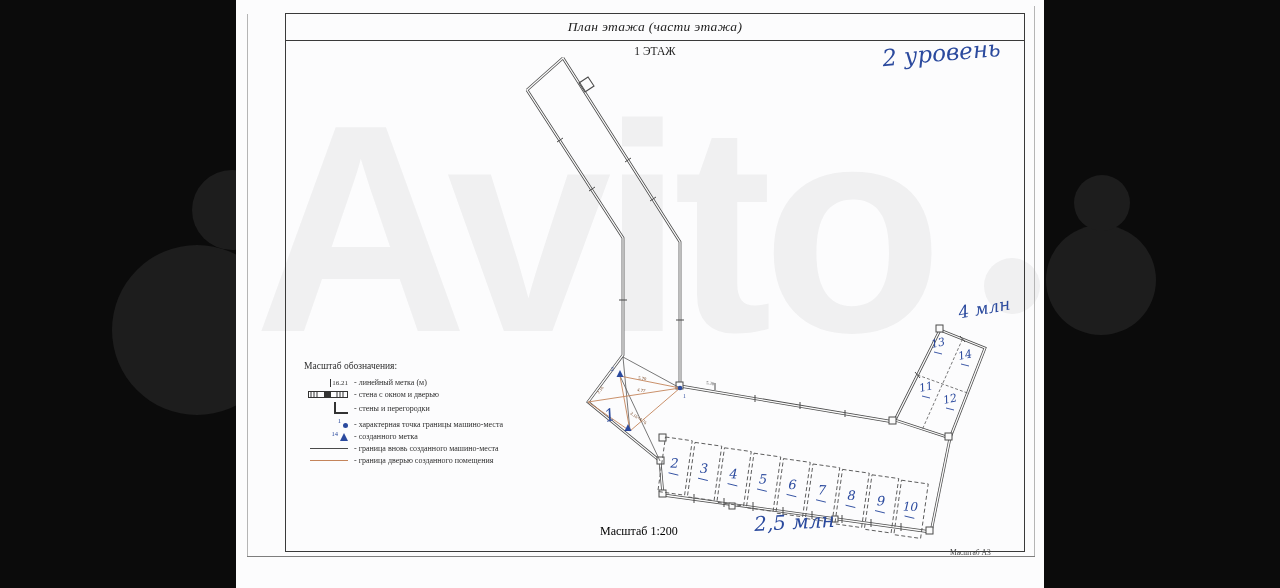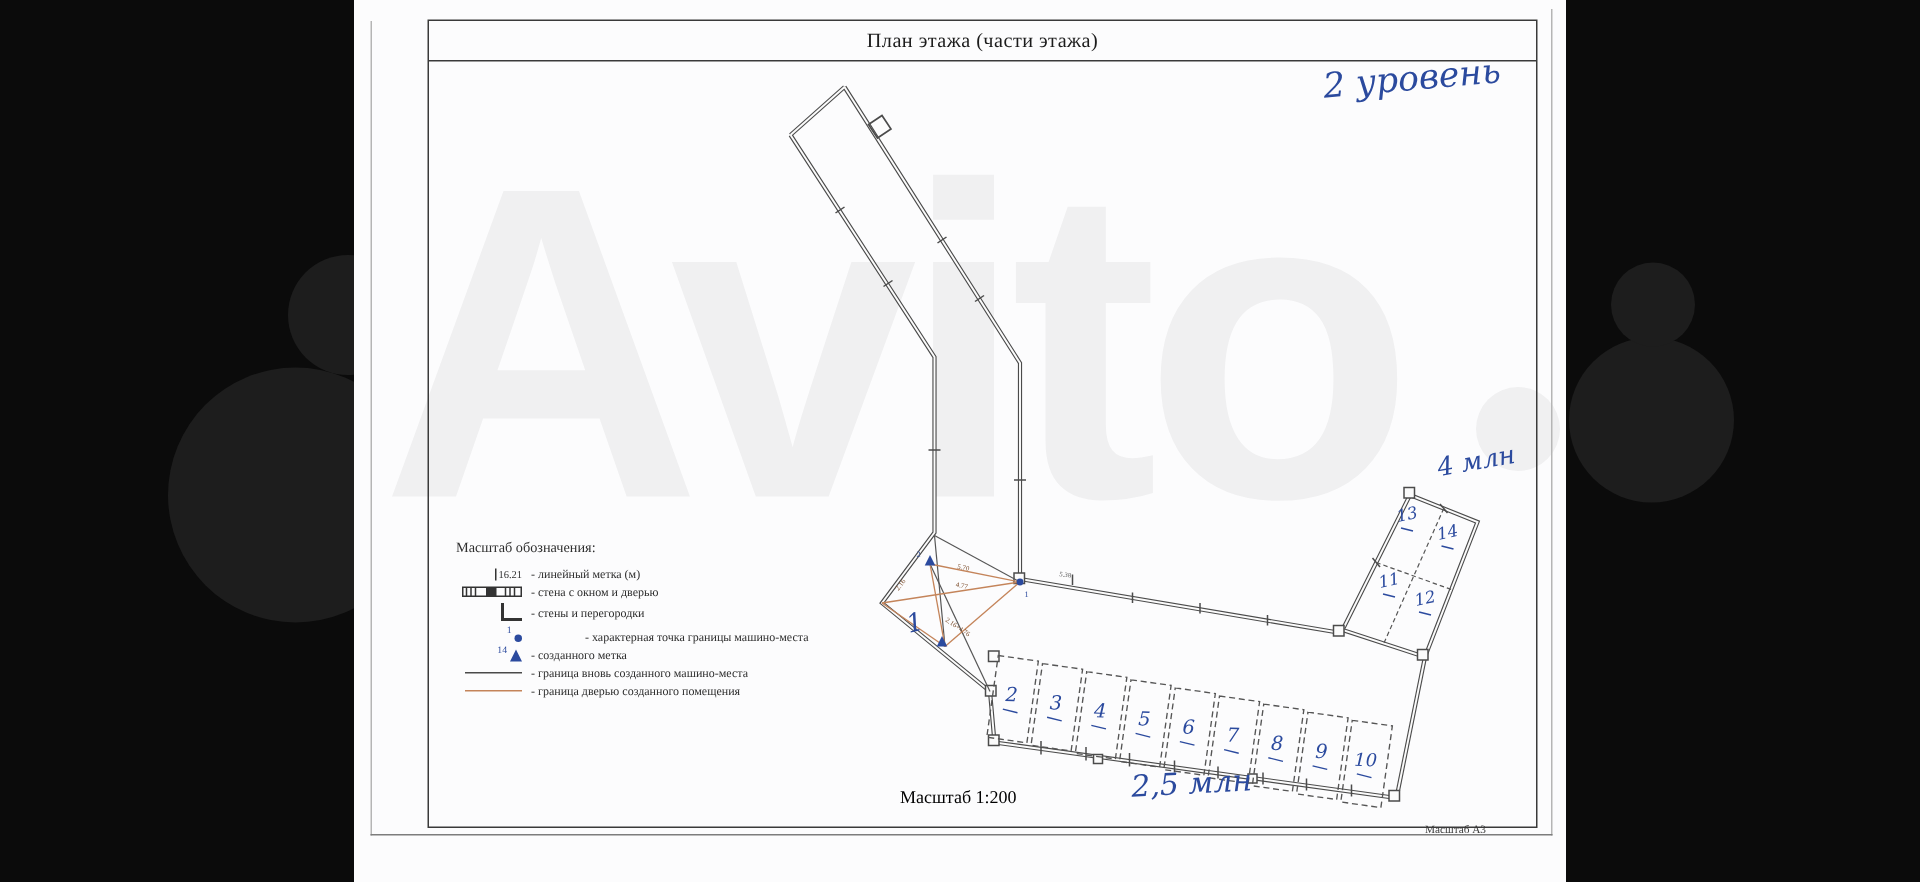--- a/index.html
+++ b/index.html
@@ -18,21 +18,21 @@
   .wm-photo-circle{position:absolute;left:748px;top:258px;width:56px;height:56px;border-radius:50%;
     background:rgba(40,40,40,0.055);}
   
   .sheet-edge{position:absolute;background:#b5b5b5;}
   .edge-l{left:11px;top:14px;width:1px;height:543px;}
   .edge-r{left:798px;top:6px;width:1px;height:551px;}
   .edge-b{left:11px;top:556px;width:788px;height:1px;background:#7d7d7d;}
   
   .frame{position:absolute;left:49px;top:13px;width:738px;height:537px;border:1.6px solid #3a3a3a;}
   .titlebar{position:absolute;left:0;top:0;width:100%;height:26px;border-bottom:1.4px solid #3a3a3a;
-    display:flex;align-items:center;justify-content:center;}
+    display:flex;align-items:center;justify-content:center;font-style:italic;}
   .title{font-size:13.5px;color:#1c1c1c;letter-spacing:.3px;}
   .floor{position:absolute;left:0;top:31px;width:100%;text-align:center;font-size:11.5px;color:#1c1c1c;}
   .scale{position:absolute;left:364px;top:524px;font-size:12px;color:#000000;}
   .format{position:absolute;left:714px;top:548px;font-size:7.5px;color:#3c3c3c;}
   
   .hw{position:absolute;color:#2b4a9e;font-style:italic;font-family:"DejaVu Serif",serif;
     white-space:nowrap;}
   .hw-level{left:646px;top:40px;font-size:23px;transform:rotate(-5deg);}
   .hw-p4{left:722px;top:298px;font-size:17px;transform:rotate(-10deg);}
   .hw-p25{left:518px;top:510px;font-size:20px;transform:rotate(-3deg);}
@@ -75,20 +75,21 @@
     <div class="wm-photo-circle"></div>
 
     <div class="sheet-edge edge-l"></div>
     <div class="sheet-edge edge-r"></div>
     <div class="sheet-edge edge-b"></div>
 
     <div class="frame">
       <div class="titlebar">
         <span class="title">План этажа (части этажа)</span>
       </div>
+      <div class="floor">1 ЭТАЖ</div>
     </div>
 
     <svg style="position:absolute;left:0;top:0;" width="808" height="588" viewBox="236 0 808 588">
 
       <g fill="none">
         <g stroke="#4b4b4b" stroke-width="2.8">
           <path d="M527,90 L563,58"></path>
           <path d="M527,90 L623,238 L623,355 L588,402 L660,461 L663,495"></path>
           <path d="M563,58 L680,242 L680,386"></path>
           <path d="M680,386 L894,422"></path>
@@ -268,21 +269,21 @@
       </div>
 
       <div class="lg-row">
         <span class="lg-ico">
             <span class="lshape"></span>
           </span>
         <span class="lg-label">-  стены и перегородки</span>
       </div>
 
 
-      <div class="lg-row" style="margin-top:6px;gap:36px;">
+      <div class="lg-row" style="margin-top:6px;">
         <span class="lg-ico">
             <span class="pt-wrap">
           <span style="position:relative;top:-4px;">1</span>
           <span class="pt-dot"></span>
             </span>
           </span>
         <span class="lg-label">-  характерная точка границы машино-места</span>
       </div>
 
       <div class="lg-row">

